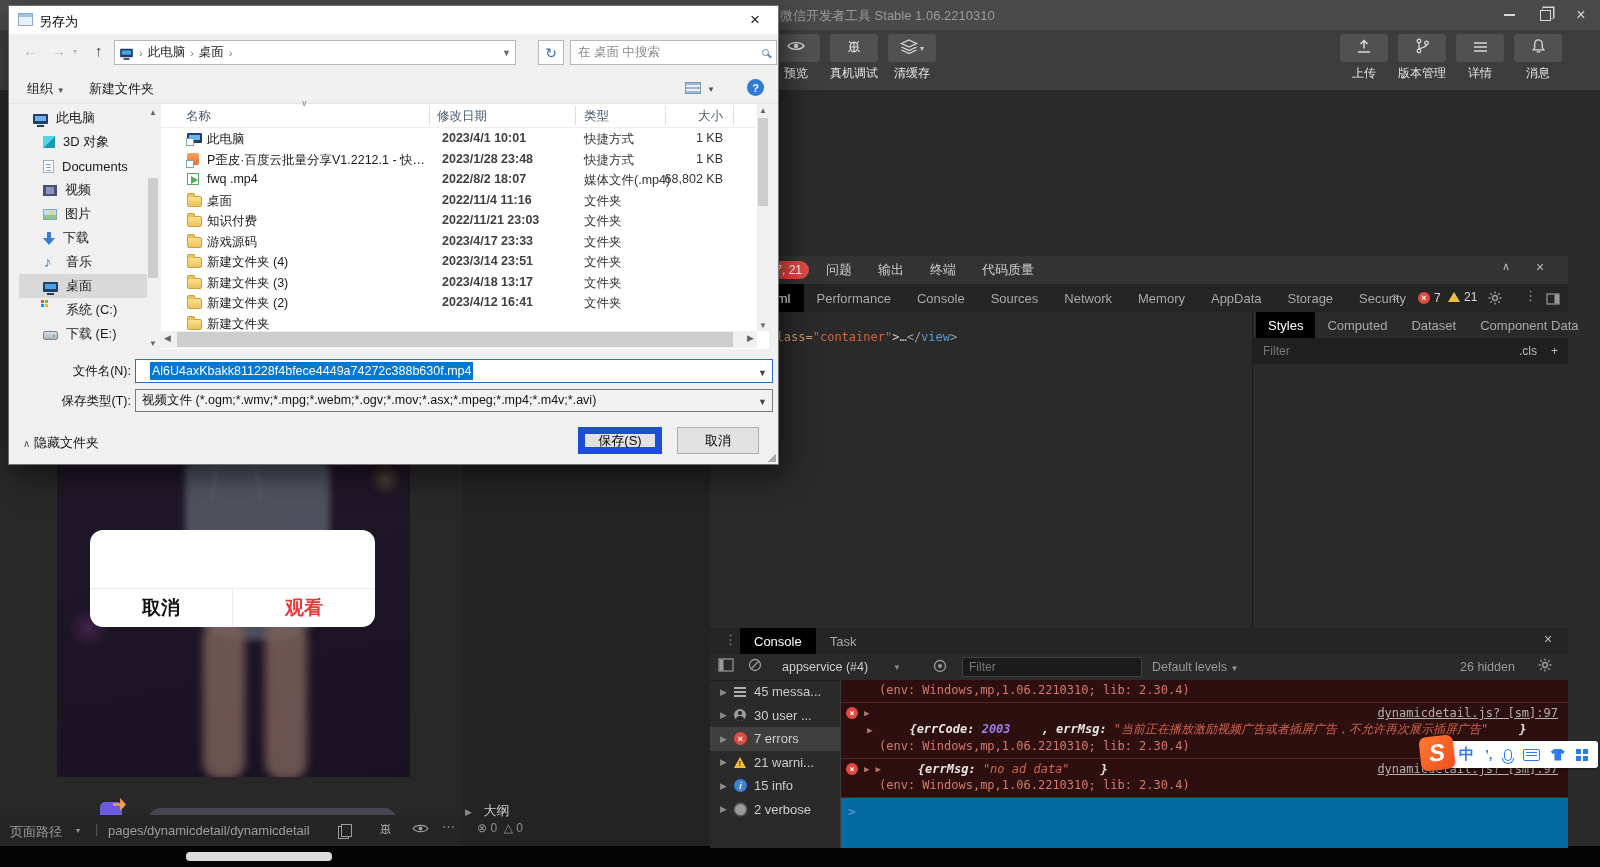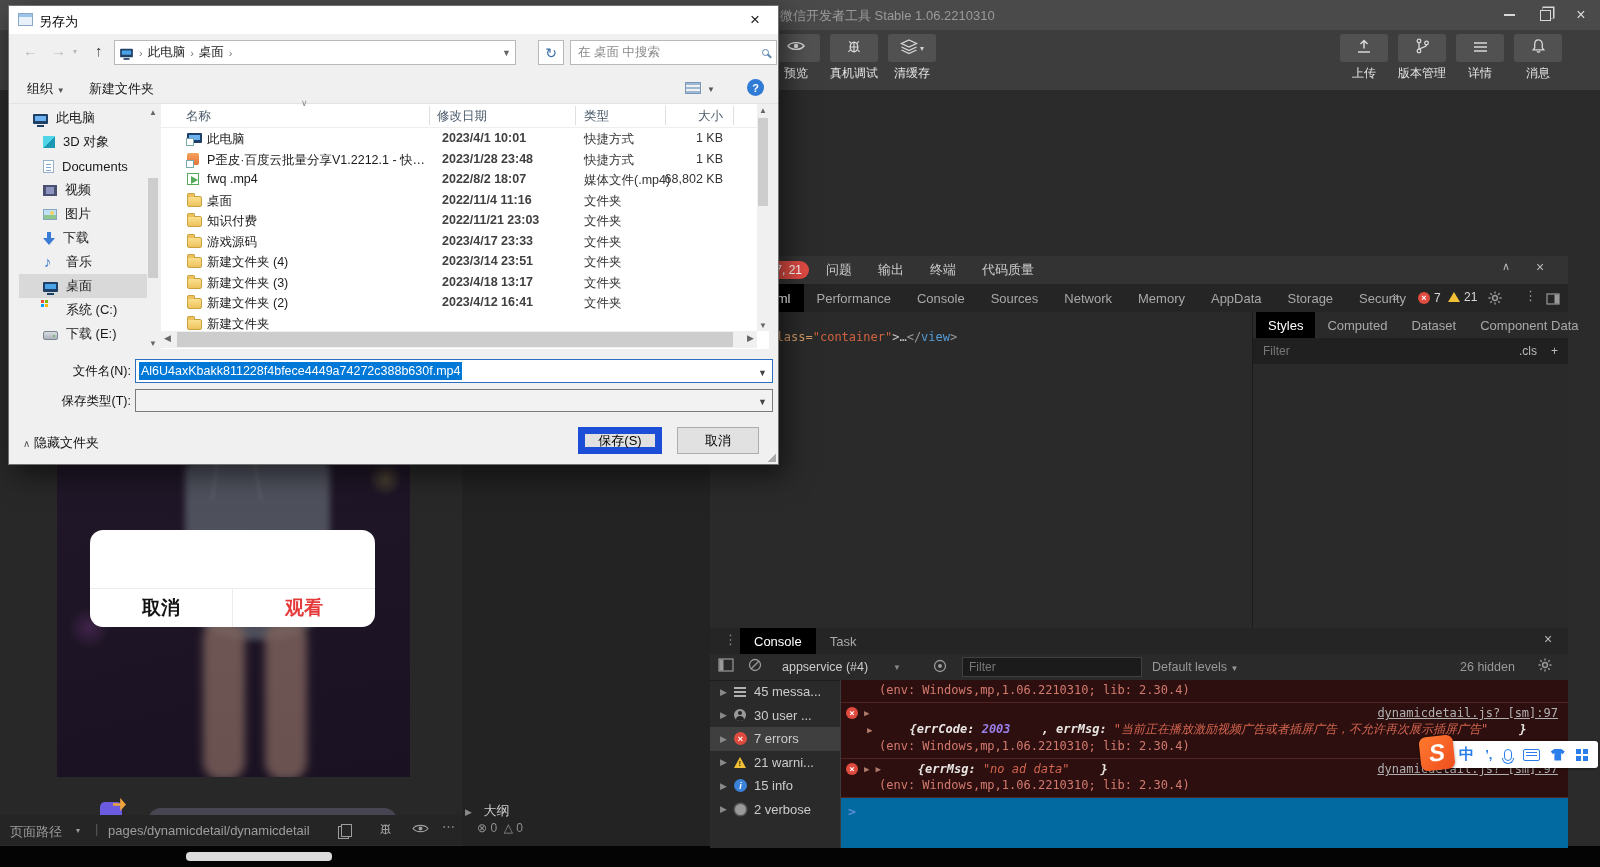--- a/index.html
+++ b/index.html
@@ -185,21 +185,21 @@
   .f-type{position:absolute;left:423px;top:2px;color:#333;}
   .f-size{position:absolute;right:34px;top:2px;color:#333;}
   #sd-vscroll{position:absolute;left:596px;top:0;width:12px;height:227px;background:#f0f0f0;}
   #sd-hscroll{position:absolute;left:0;top:227px;width:596px;height:17px;background:#f0f0f0;}
   #sd-hthumb{position:absolute;left:16px;top:1px;width:556px;height:15px;background:#cdcdcd;}
   .h-arrow{position:absolute;top:2px;color:#666;font-size:9px;}
   
   #fn-row{position:absolute;left:0;top:352px;width:100%;height:26px;}
   .f-label{position:absolute;text-align:right;width:120px;left:2px;top:5px;}
   #fn-combo{position:absolute;left:126px;top:1px;width:638px;height:24px;background:#fff;border:1px solid #2a6fc4;
-    display:flex;align-items:center;padding-left:3px;}
+    display:flex;align-items:center;padding-left:14px;}
   #fn-sel{background:#0078d7;color:#fff;padding:2px 2px;font-size:12.5px;white-space:nowrap;}
   .combo-caret{position:absolute;right:5px;top:8px;font-size:9px;color:#444;}
   #ft-row{position:absolute;left:0;top:383px;width:100%;height:24px;}
   #ft-combo{position:absolute;left:126px;top:0;width:638px;height:23px;background:#f2f2f2;border:1px solid #7a7a7a;
     display:flex;align-items:center;padding-left:6px;color:#111;}
   .dlg-btn{position:absolute;top:421px;height:27px;background:#e1e1e1;border:1px solid #adadad;font-size:13px;color:#000;
     display:flex;align-items:center;justify-content:center;}
   #btn-save{left:569px;width:84px;border:7px solid #1d4ed8;}
   #btn-cancel{left:668px;width:82px;}
   #hide-folders{position:absolute;left:14px;top:428px;font-size:13px;color:#111;}
@@ -744,20 +744,21 @@
     <div id="fn-row">
       <span class="f-label">文件名(N):</span>
       <div id="fn-combo">
         <span id="fn-sel">Al6U4axKbakk811228f4bfece4449a74272c388b630f.mp4</span>
         <span class="combo-caret">▼</span>
       </div>
     </div>
     <div id="ft-row">
       <span class="f-label" style="top:4px;">保存类型(T):</span>
       <div id="ft-combo">
+        <span>视频文件 (*.ogm;*.wmv;*.mpg;*.webm;*.ogv;*.mov;*.asx;*.mpeg;*.mp4;*.m4v;*.avi)</span>
         <span class="combo-caret" style="top:7px;">▼</span>
       </div>
     </div>
     <div class="dlg-btn" id="btn-save">保存(S)</div>
     <div class="dlg-btn" id="btn-cancel">取消</div>
     <div id="hide-folders"><span style="color:#555;font-size:10px;">∧</span> <span>隐藏文件夹</span></div>
     <div id="resize-grip"></div>
   </div>
 
 </div>

